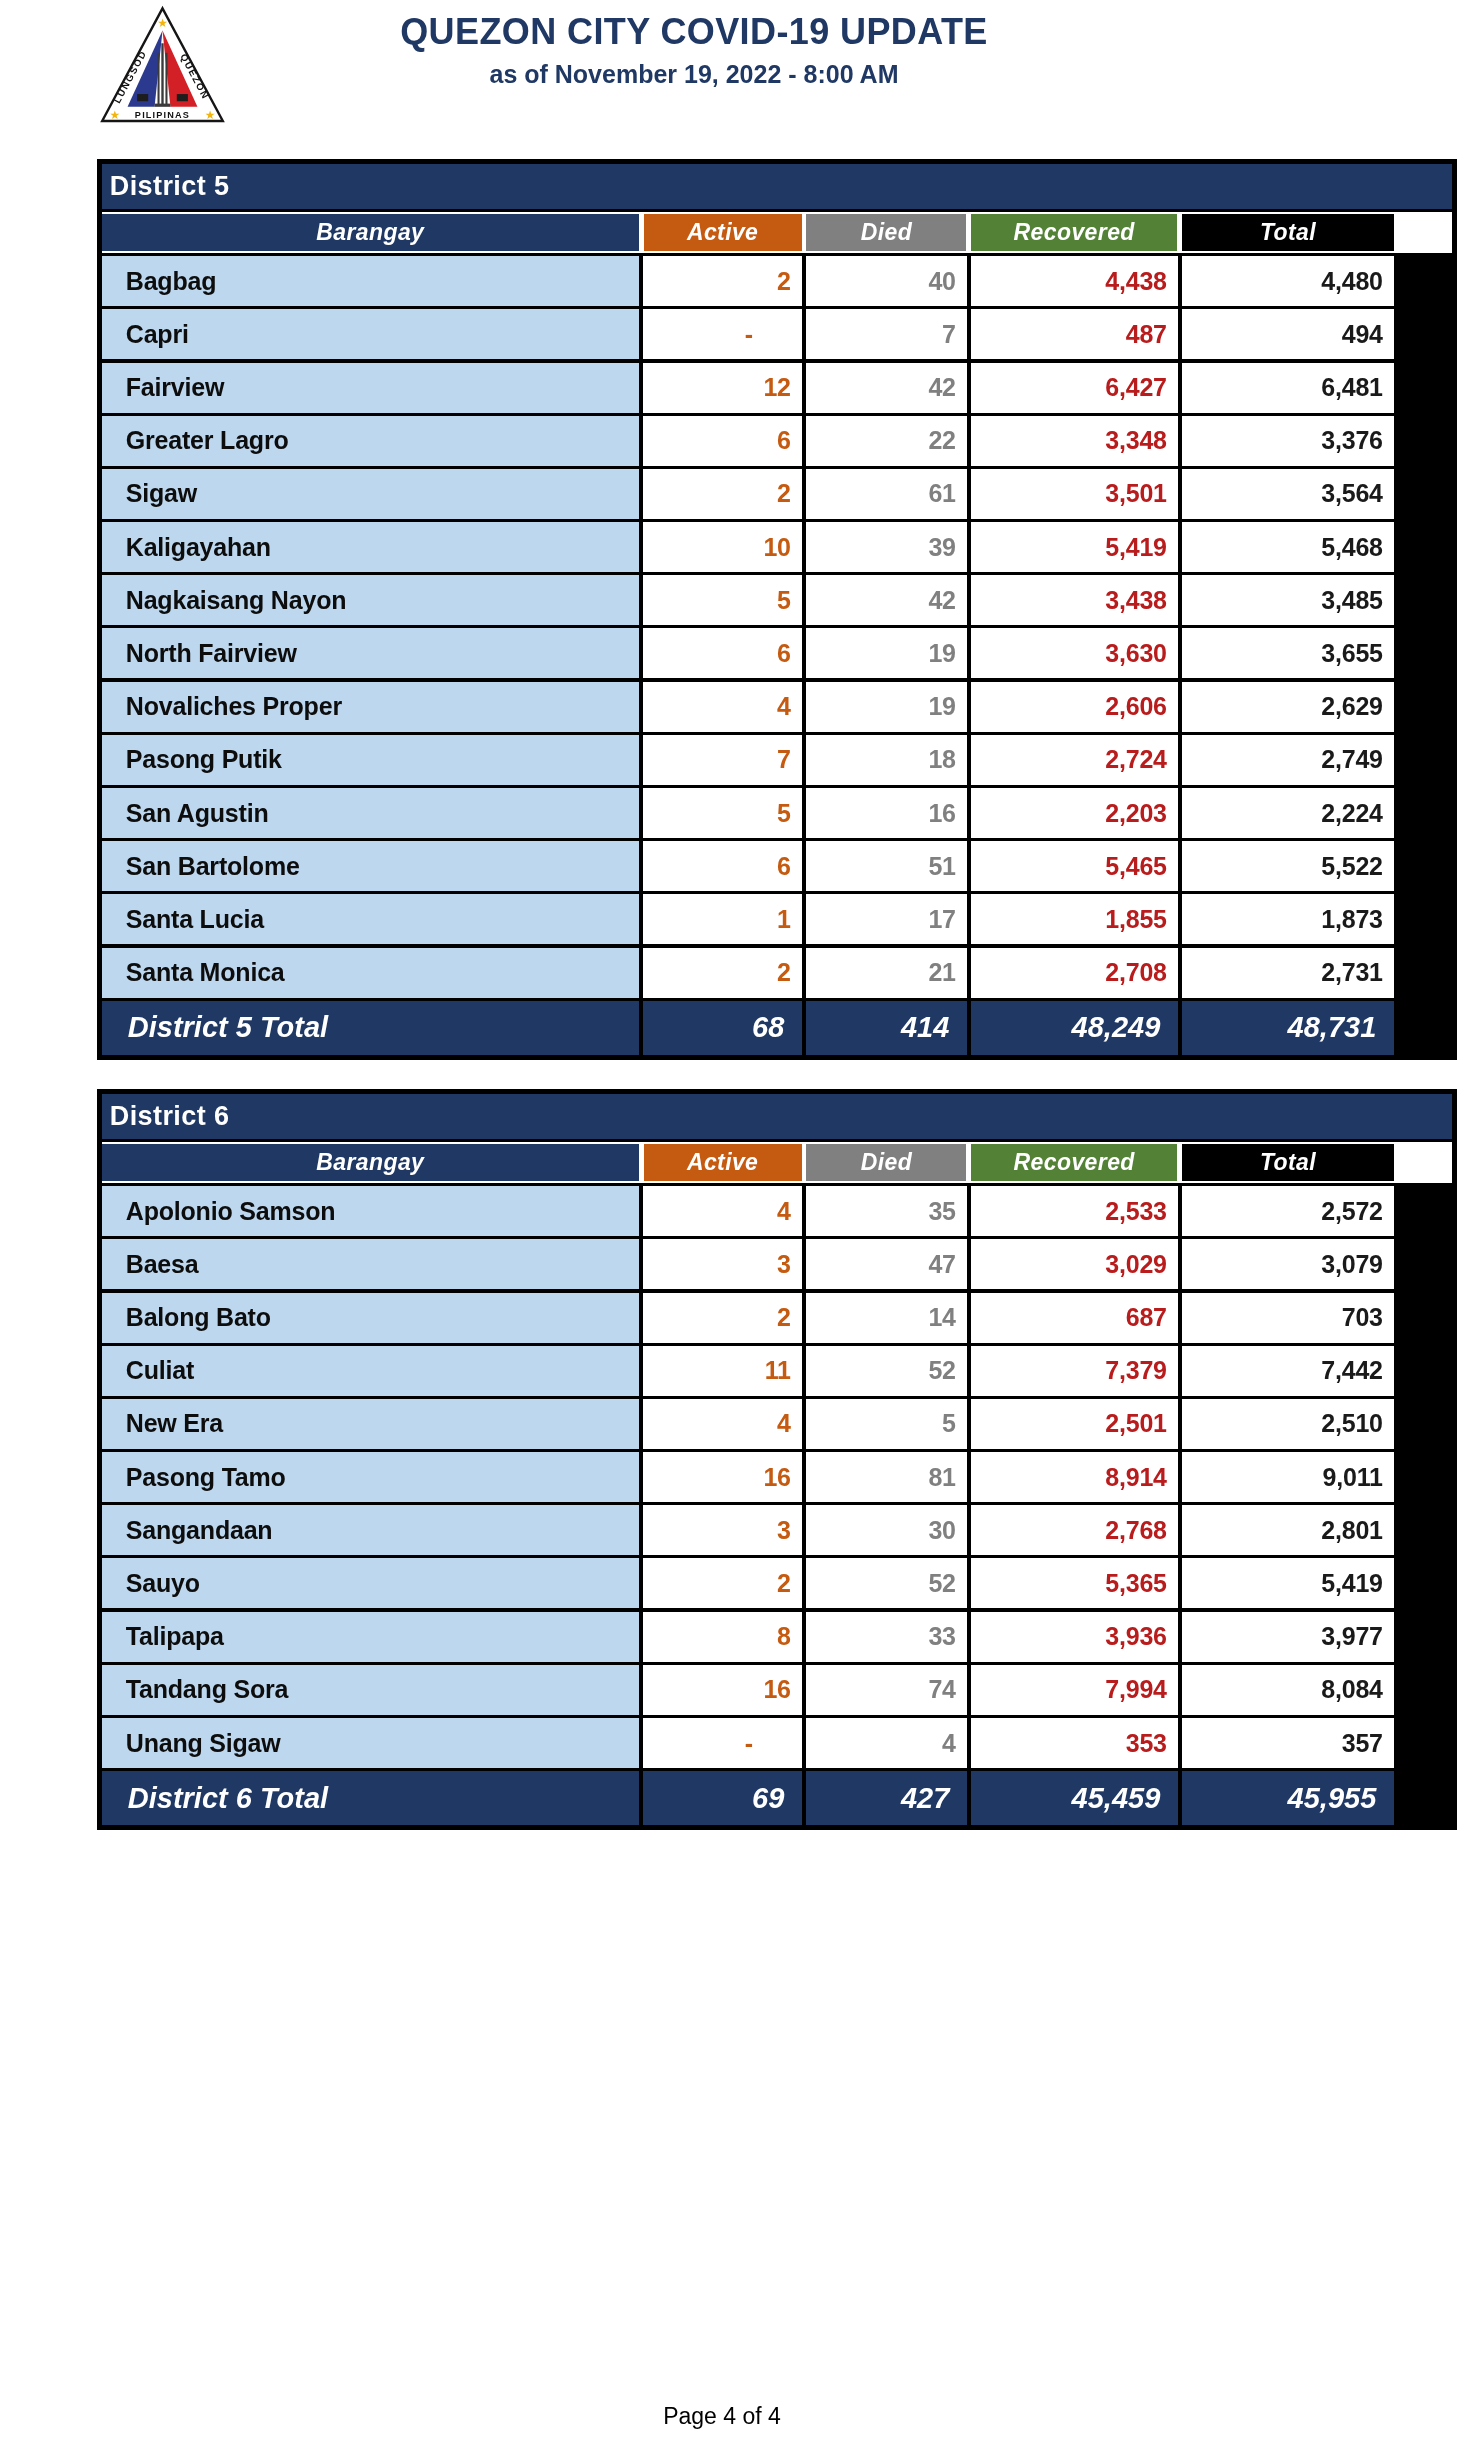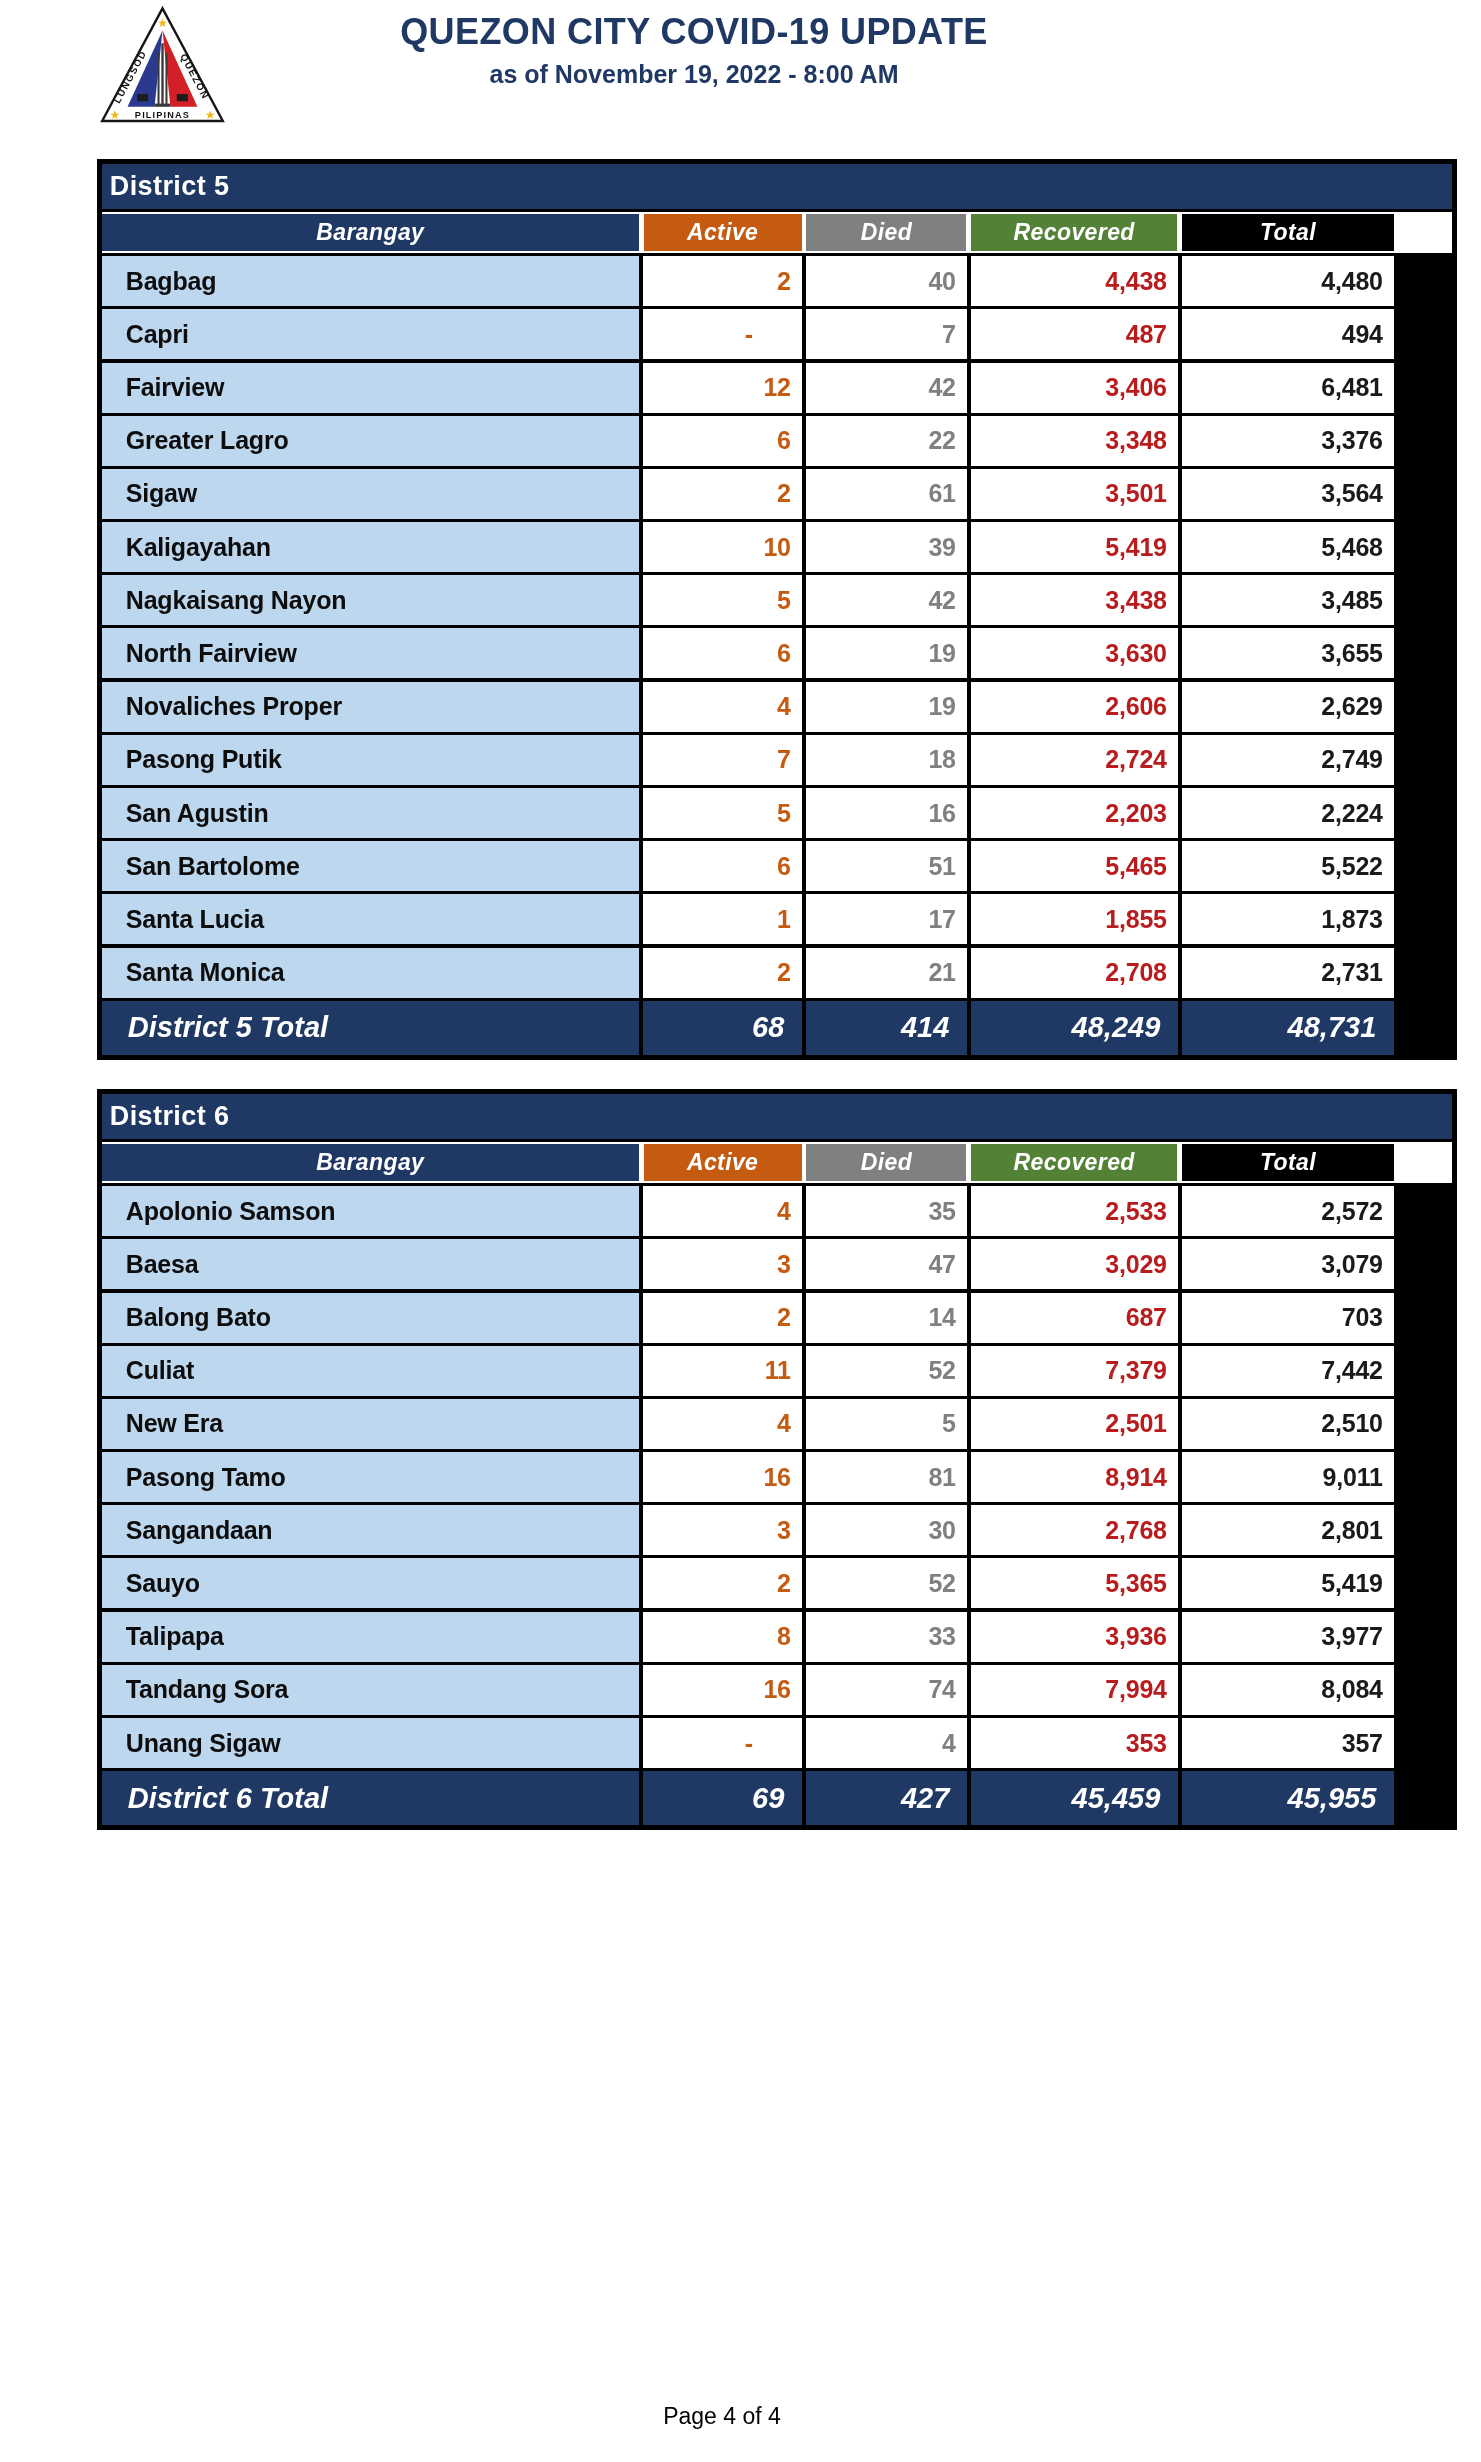--- a/index.html
+++ b/index.html
@@ -115,21 +115,21 @@
     <div class="cell num c1 dash">-</div>
     <div class="cell num c2">7</div>
     <div class="cell num c3">487</div>
     <div class="cell num c4">494</div>
   </div>
 
   <div class="row">
     <div class="cell name">Fairview</div>
     <div class="cell num c1">12</div>
     <div class="cell num c2">42</div>
-    <div class="cell num c3">3,406</div>
+    <div class="cell num c3">6,427</div>
     <div class="cell num c4">6,481</div>
   </div>
 
   <div class="row">
     <div class="cell name">Greater Lagro</div>
     <div class="cell num c1">6</div>
     <div class="cell num c2">22</div>
     <div class="cell num c3">3,348</div>
     <div class="cell num c4">3,376</div>
   </div>

